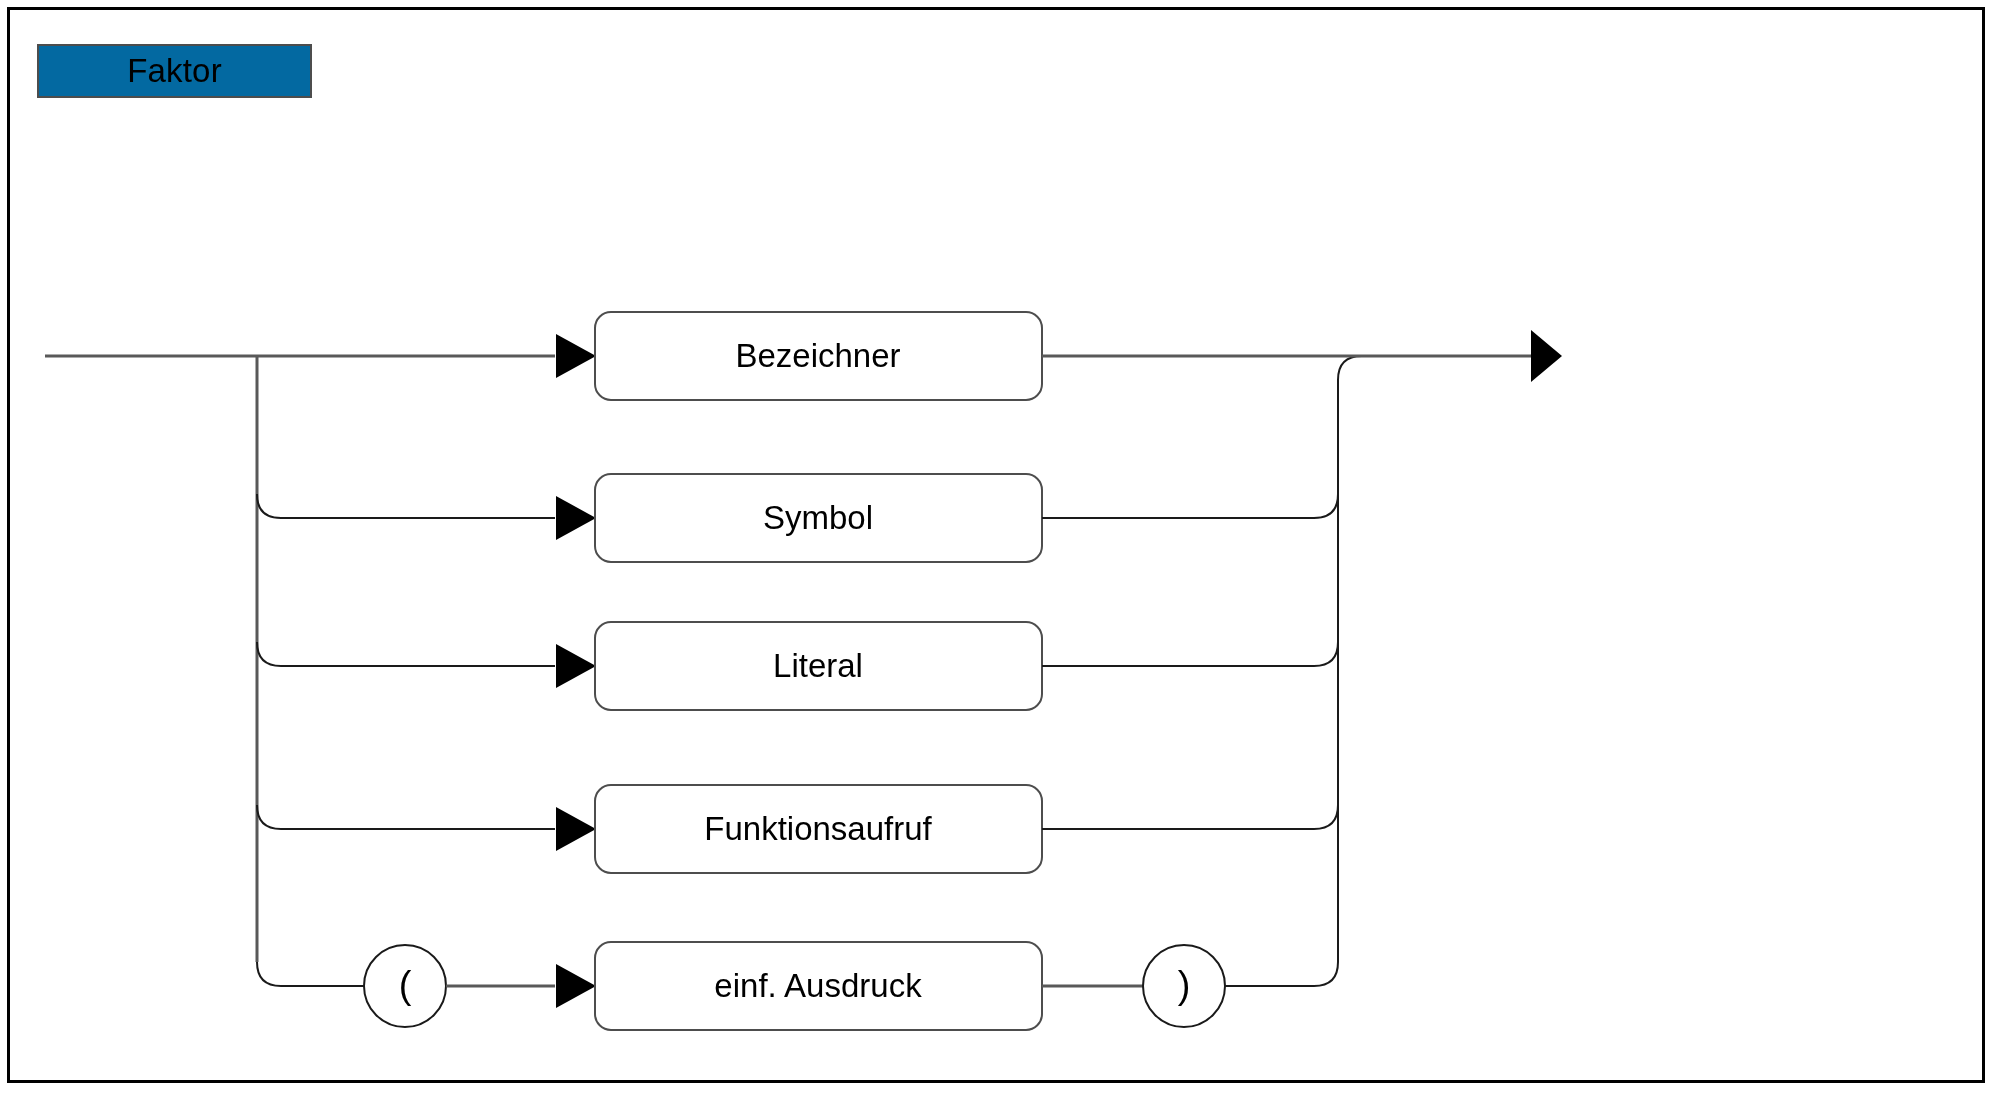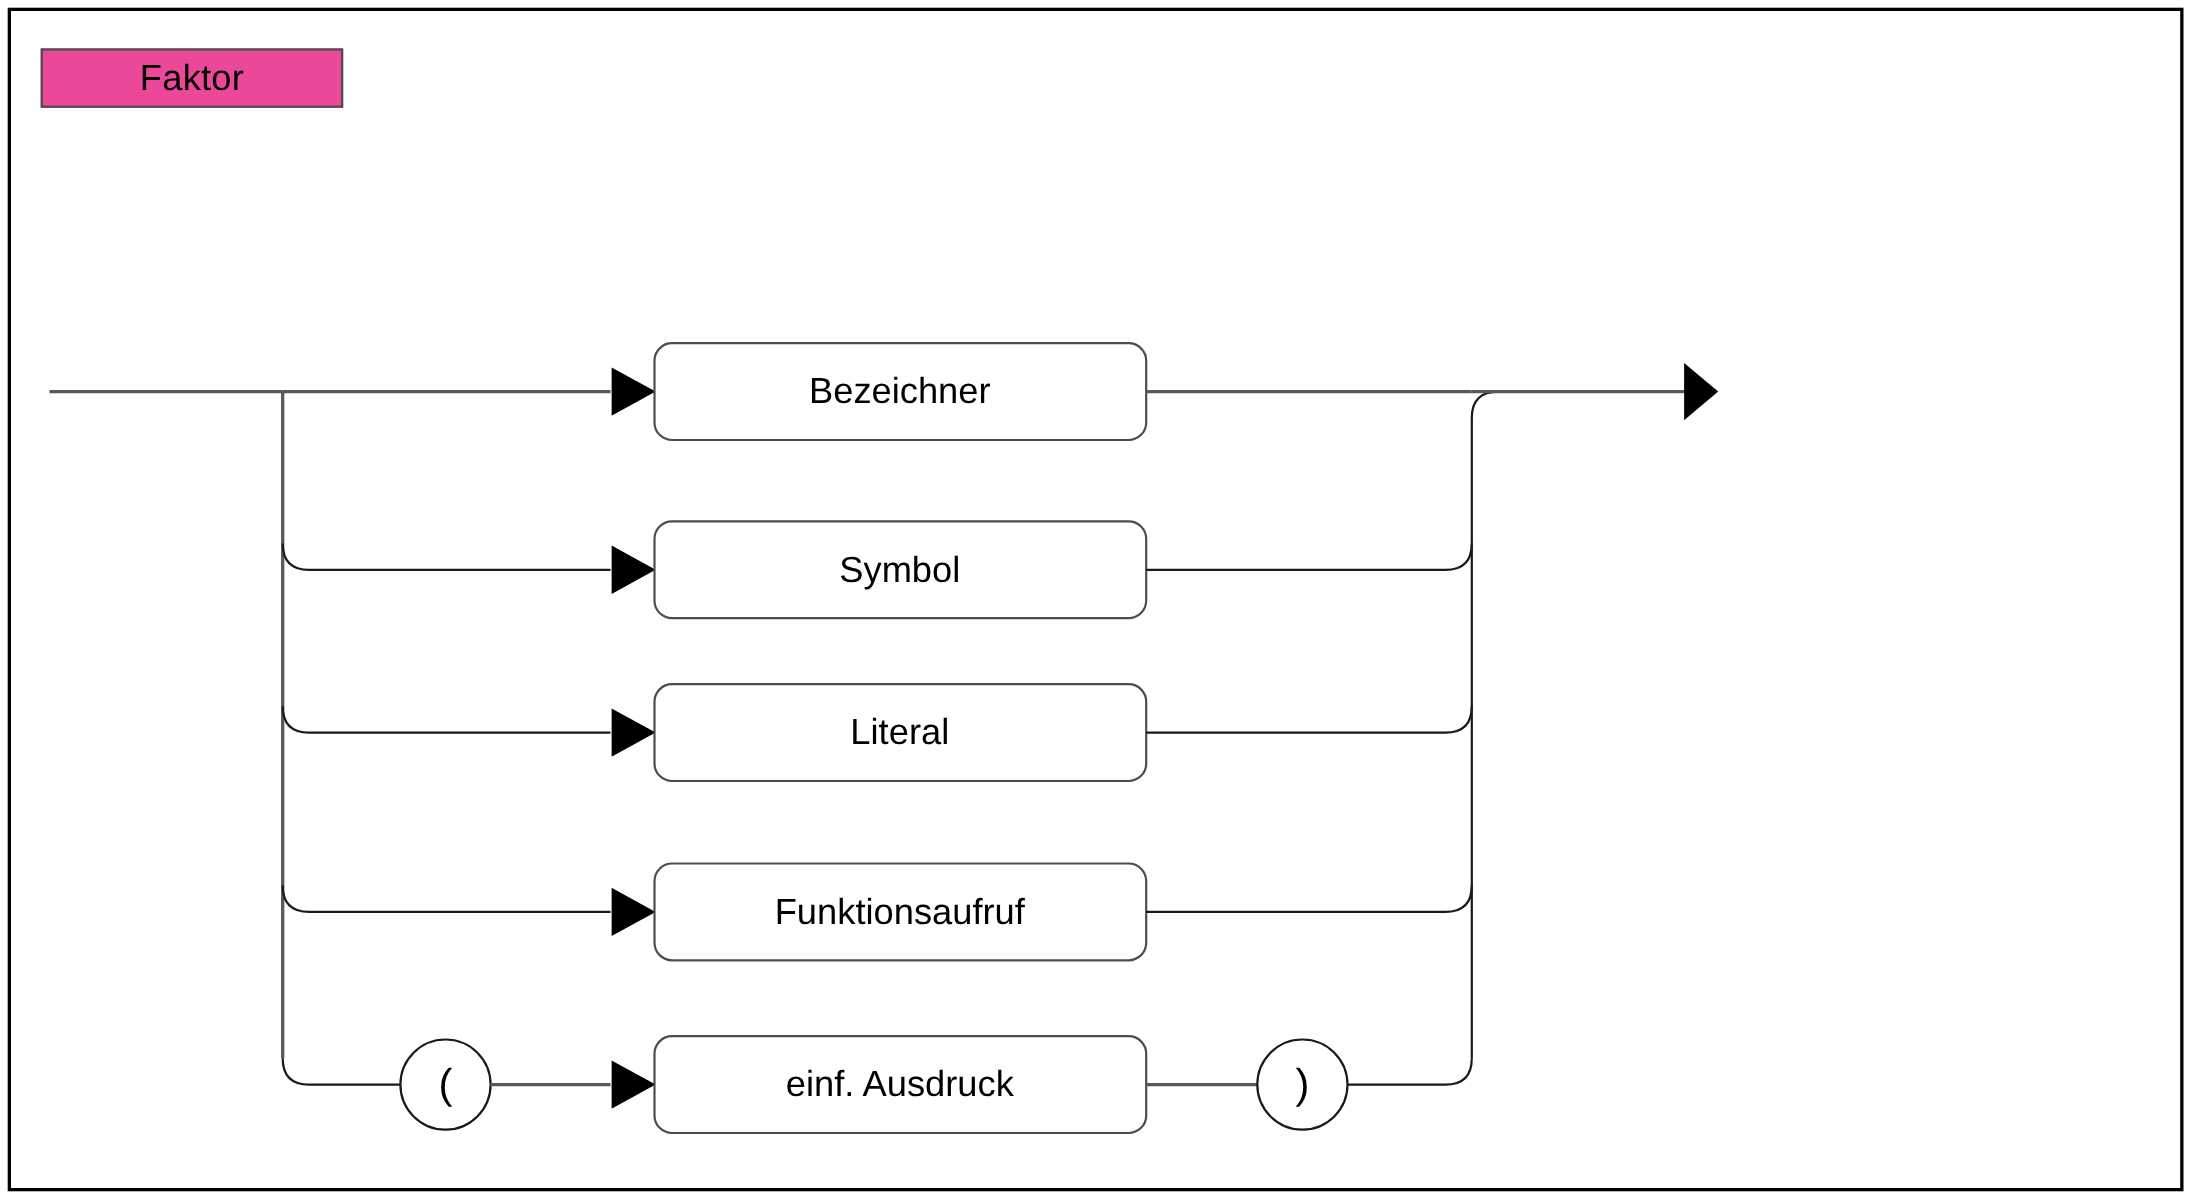--- a/index.html
+++ b/index.html
@@ -28,21 +28,21 @@
     background: #ffffff;
   }
   #title-box {
     position: absolute;
     left: 37px;
     top: 44px;
     width: 275px;
     height: 54px;
     border: 2px solid #4d4d4d;
     box-sizing: border-box;
-    background: #ec4899;
+    background: #0369a1;
     display: flex;
     align-items: center;
     justify-content: center;
   }
   #title-box .title-text {
     font-size: 33px;
     color: #000000;
     letter-spacing: 0.2px;
   }
   #diagram-svg {

